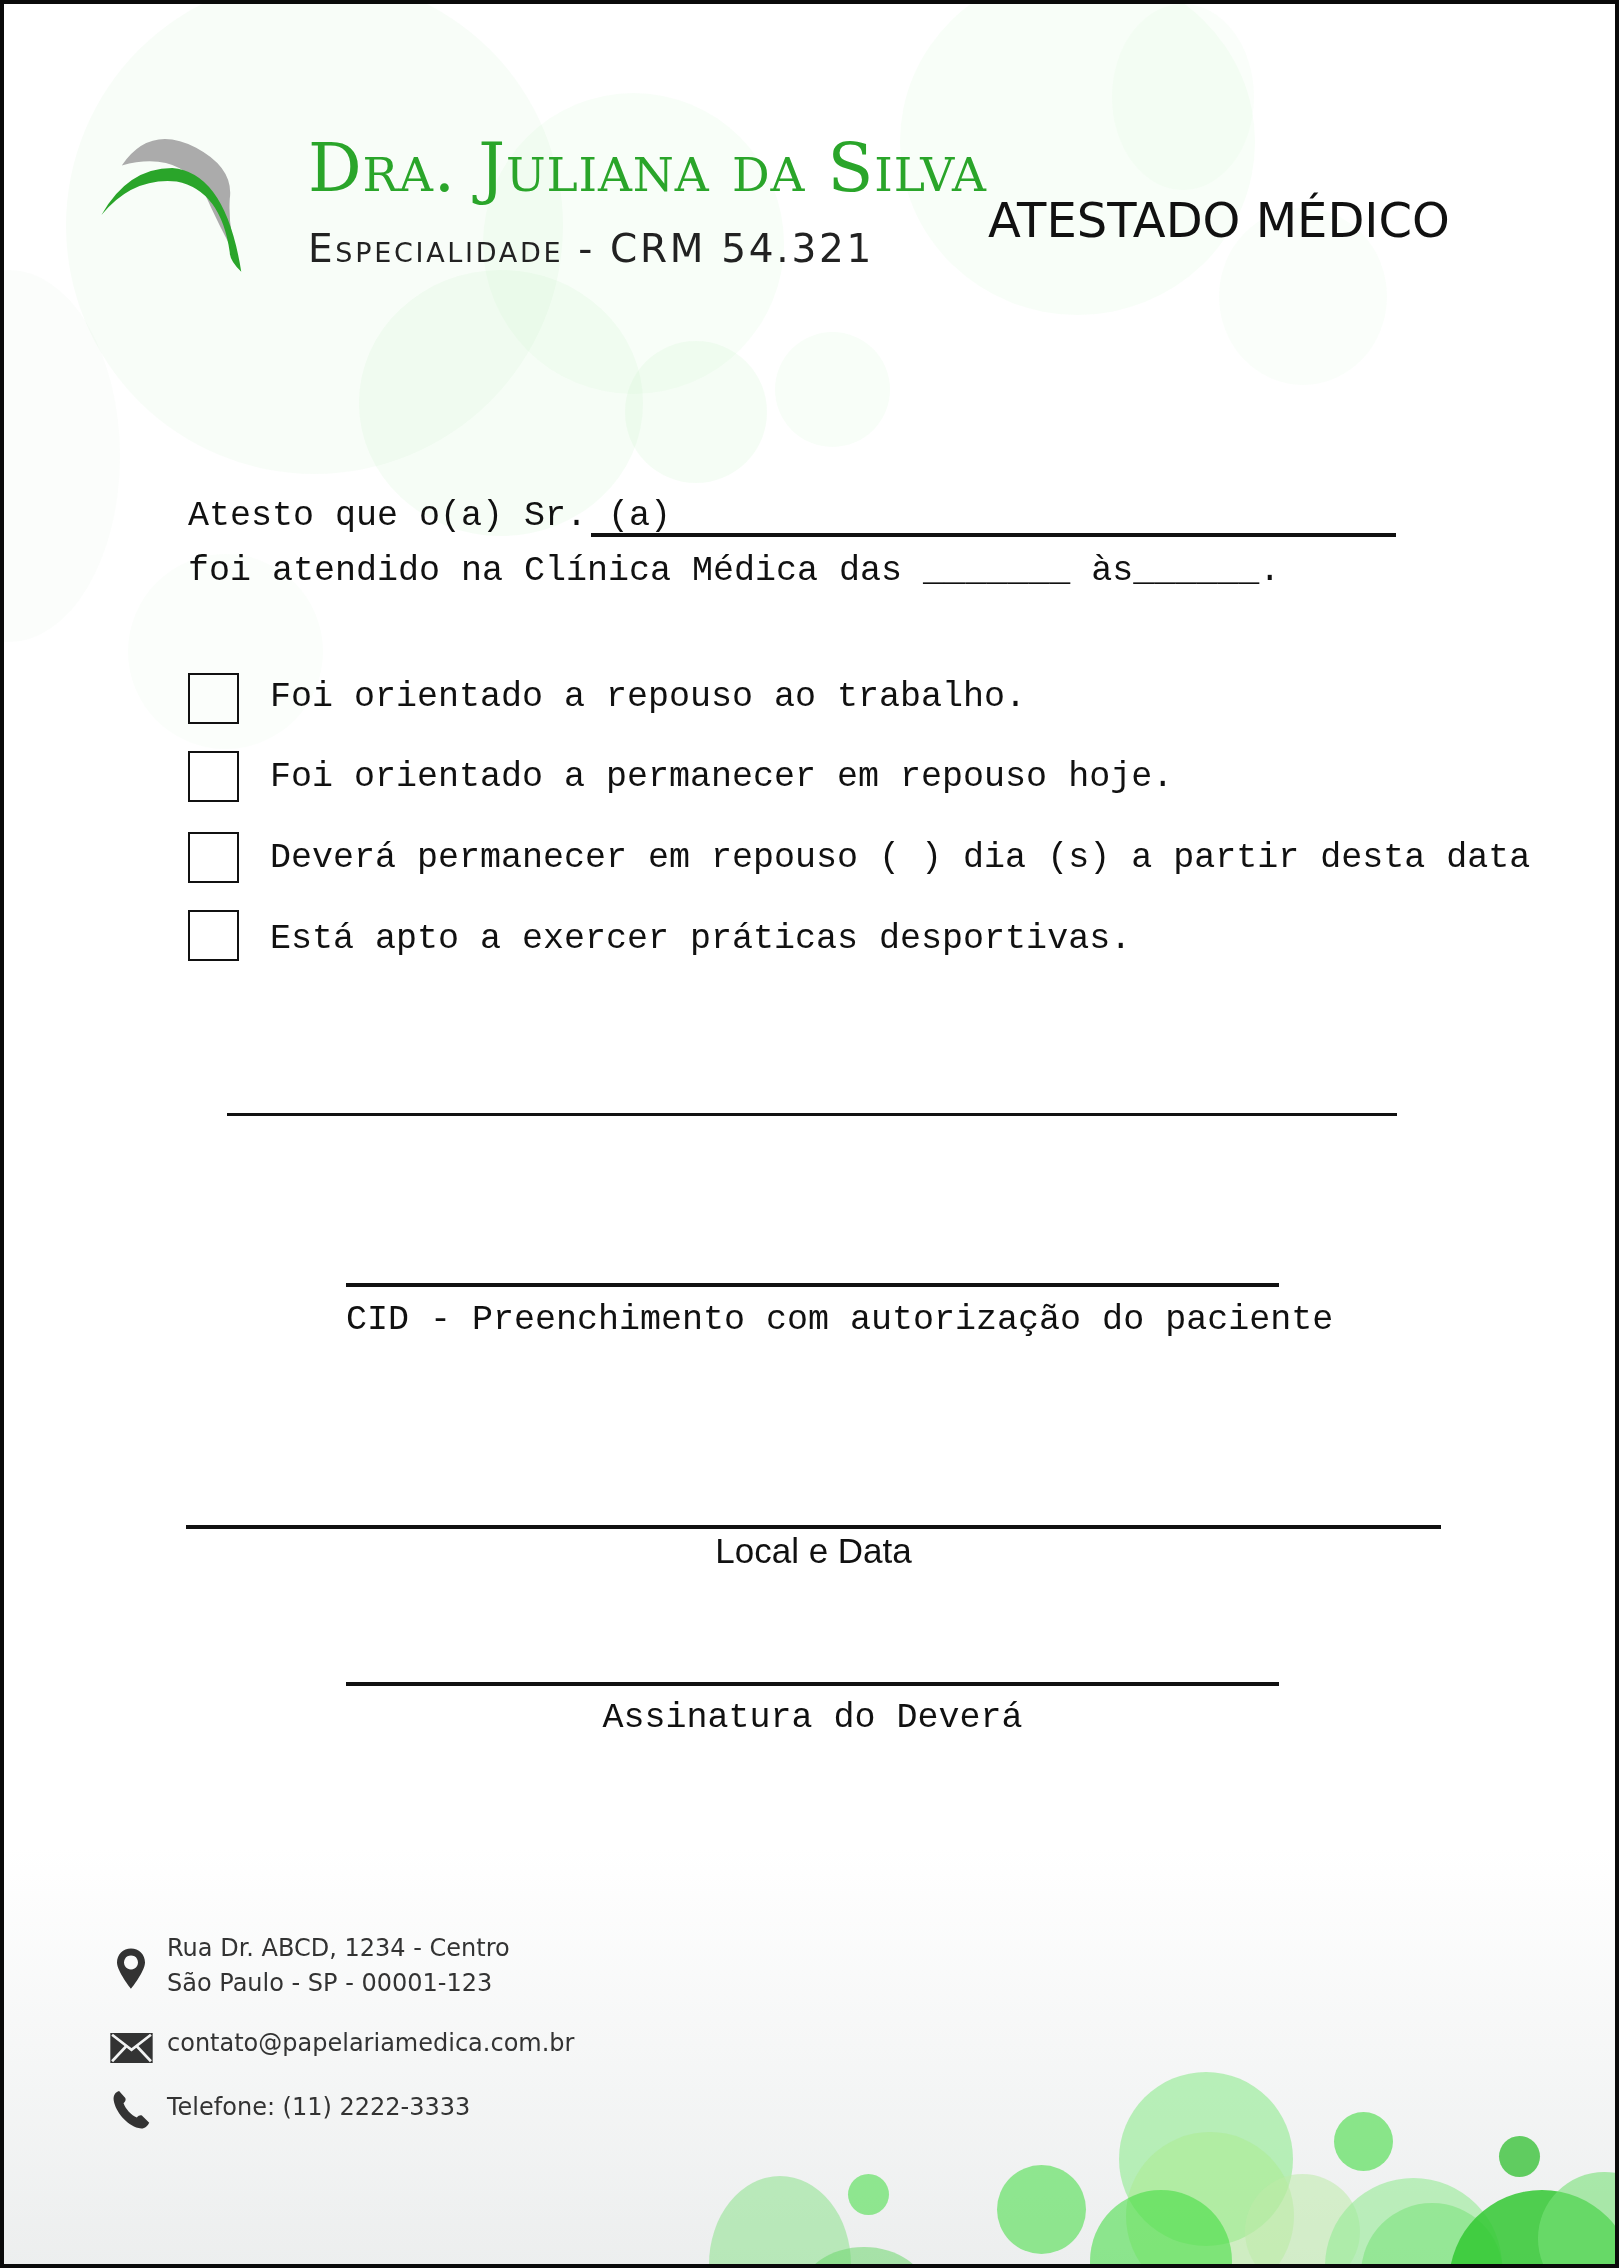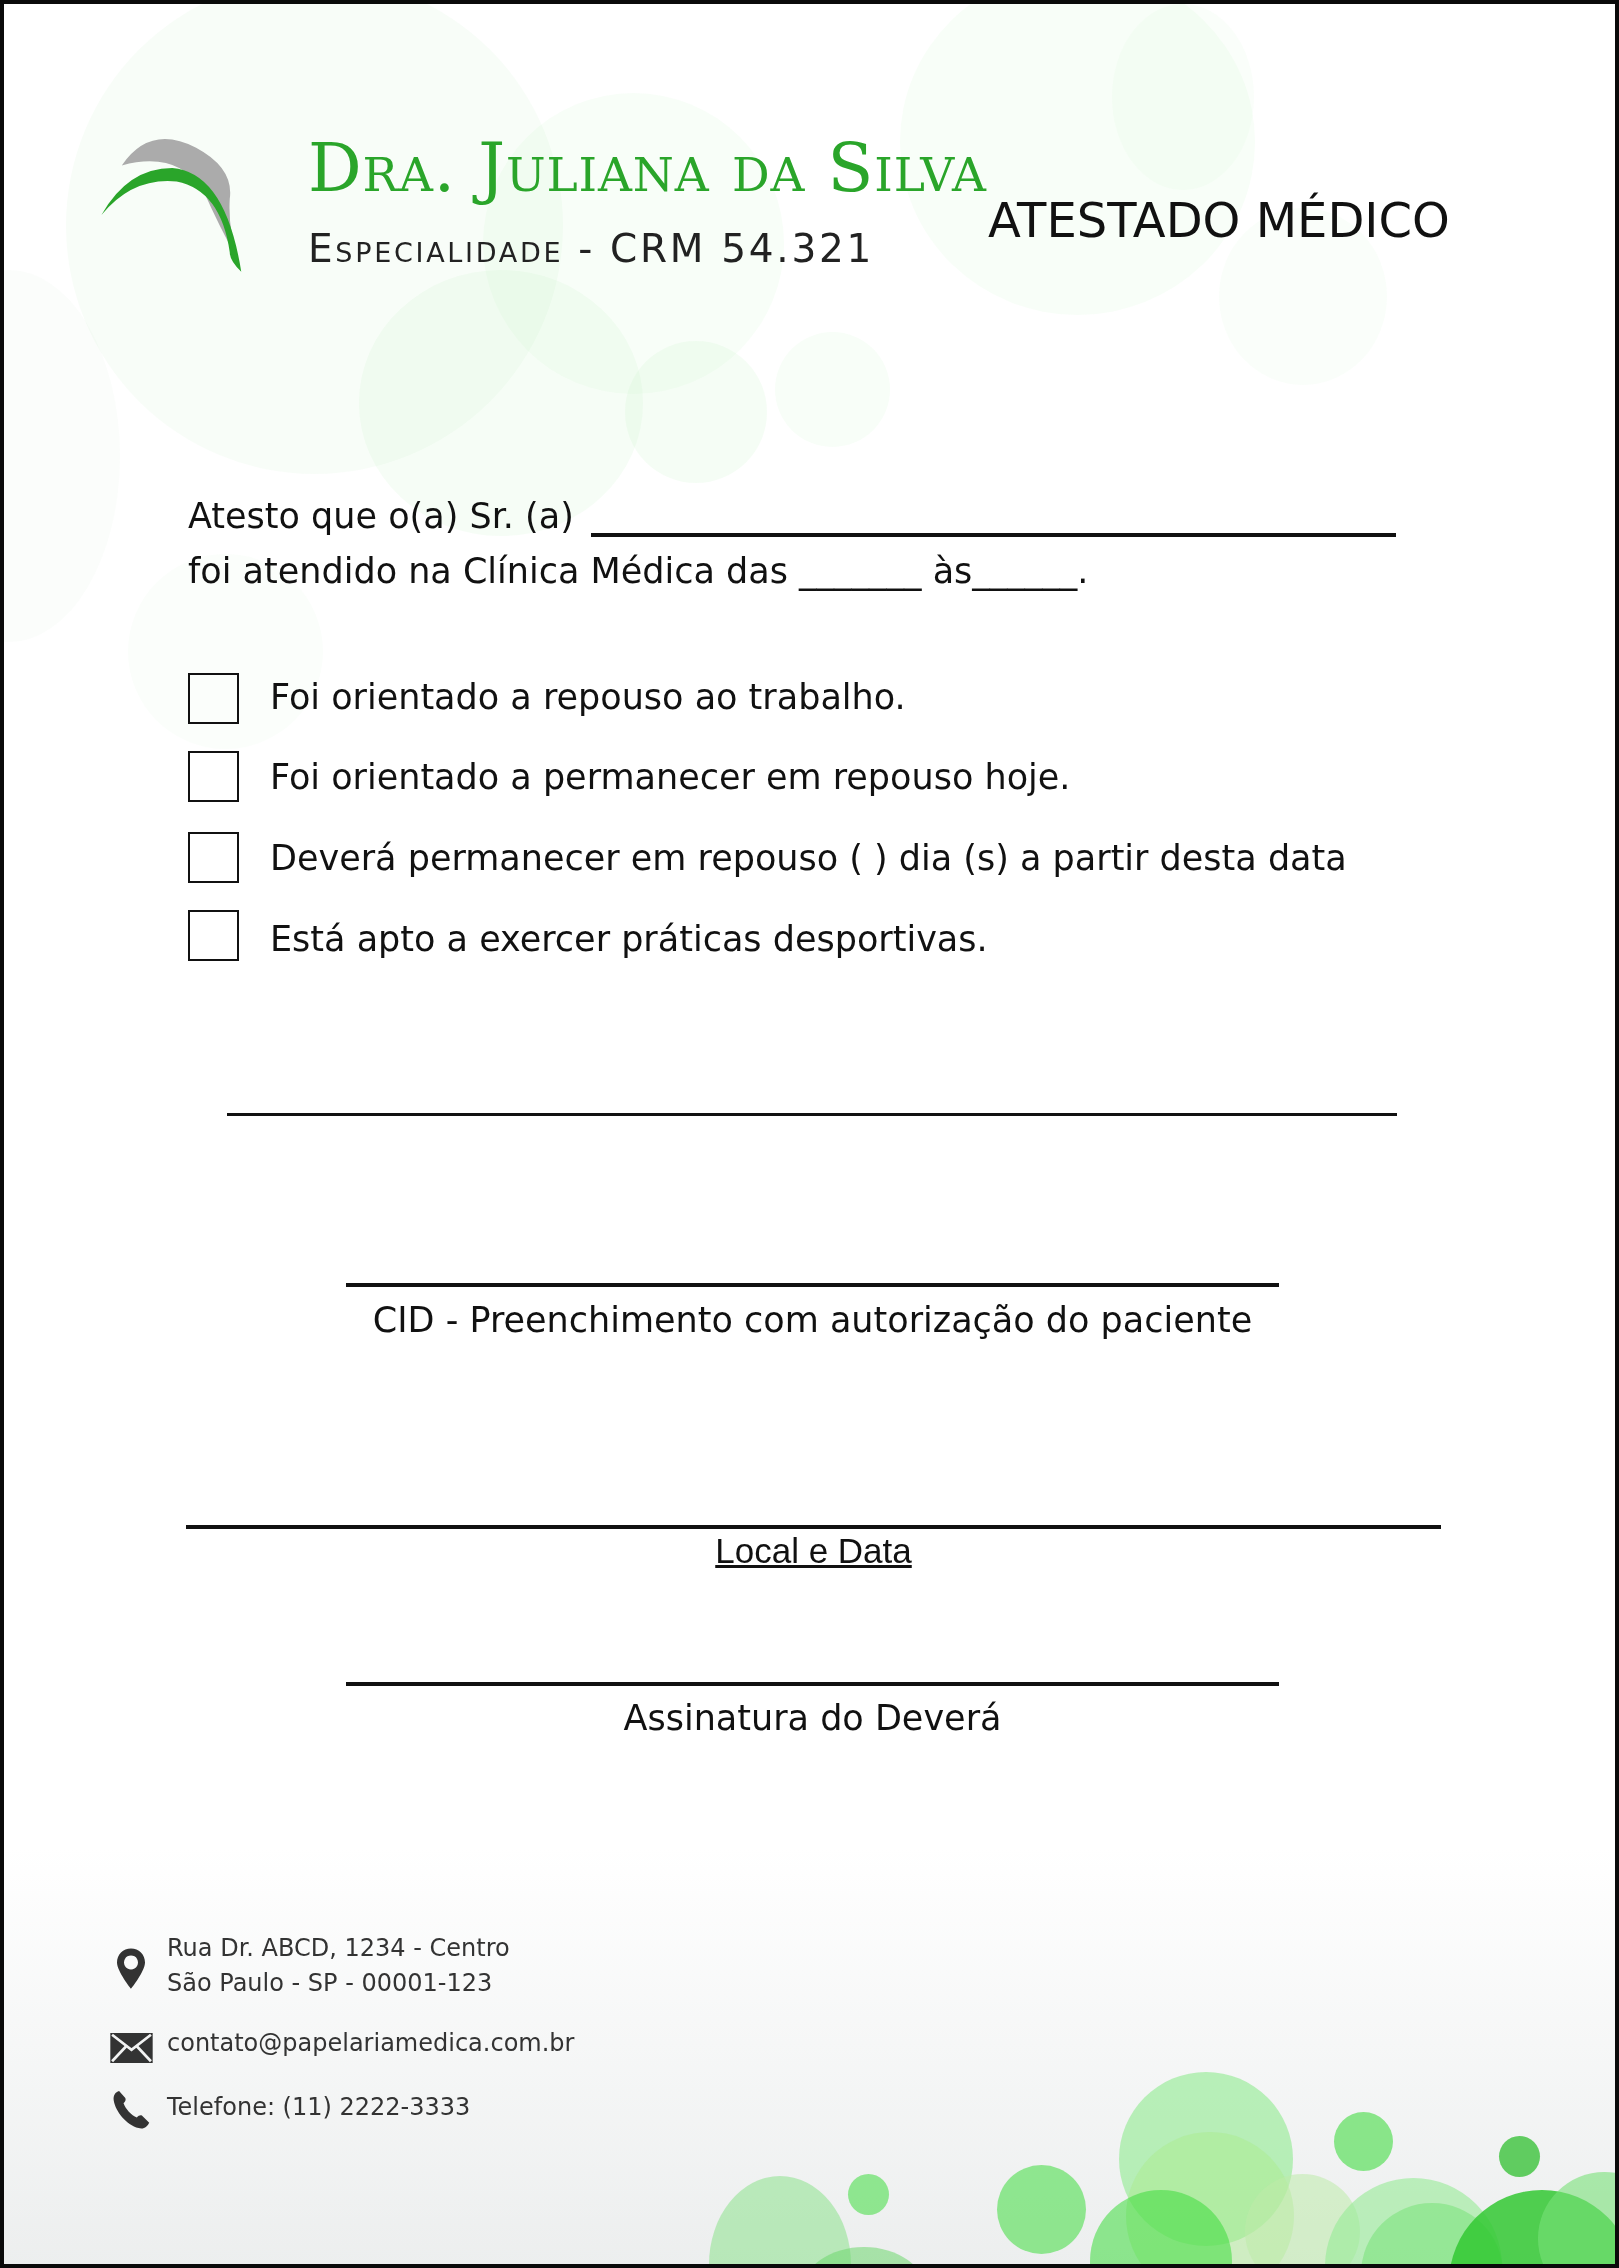--- a/index.html
+++ b/index.html
@@ -9,41 +9,41 @@
       font-family: "DejaVu Sans", sans-serif;
       color: #111;
     }
     .page {
       position: absolute; left: 0; top: 0; width: 1619px; height: 2268px;
       box-sizing: border-box; border: 4.4px solid #0a0a0a;
       background: linear-gradient(to bottom, #ffffff 0px, #ffffff 1844px, #f6f7f7 2039px, #eceeee 2268px);
       overflow: hidden;
     }
     .bg-circle { position: absolute; border-radius: 50%; pointer-events: none; }
-    .abs { position: absolute; white-space: nowrap; }
+    .abs { position: absolute; white-space: nowrap; font-family: Liberation Mono, monospace; }
 
     
     .doctor-name {
       font-family: "DejaVu Serif", serif; color: #2aa52a;
       font-size: 67px; font-variant: small-caps; letter-spacing: 0.9px; line-height: 1; text-align: center;
     }
     .doctor-spec {
       font-family: "DejaVu Sans", sans-serif; color: #222;
       font-size: 39px; font-variant: small-caps; letter-spacing: 2.7px; line-height: 1;
     }
     .doc-title { font-size: 48px; color: #111; line-height: 1; font-family: "DejaVu Sans", sans-serif; }
 
     .body-text { font-size: 35px; line-height: 1; color: #111; }
     .checkbox {
       position: absolute; width: 51px; height: 51px; box-sizing: border-box;
       border: 2.7px solid #111; background: transparent;
     }
     .line { position: absolute; background: #111; }
     .caption { font-size: 35px; color: #111; line-height: 1; text-align: center; }
-    .caption-arial { font-family: "Liberation Sans", sans-serif; font-size: 35px; text-decoration: underline; }
+    .caption-arial { font-family: "Liberation Sans", sans-serif; font-size: 35px; }
 
     .footer-text { font-family: "DejaVu Sans", sans-serif; font-size: 24px; color: #333; line-height: 1.45; }
     .footer-icon { position: absolute; }
   </style>
 </head>
 <body>
 
 <div class="page">
 
   <div class="bg-circle" style="left:62px; top:-26.6px; width:497px; height:497px; background:rgba(200,240,200,0.12);"></div>

